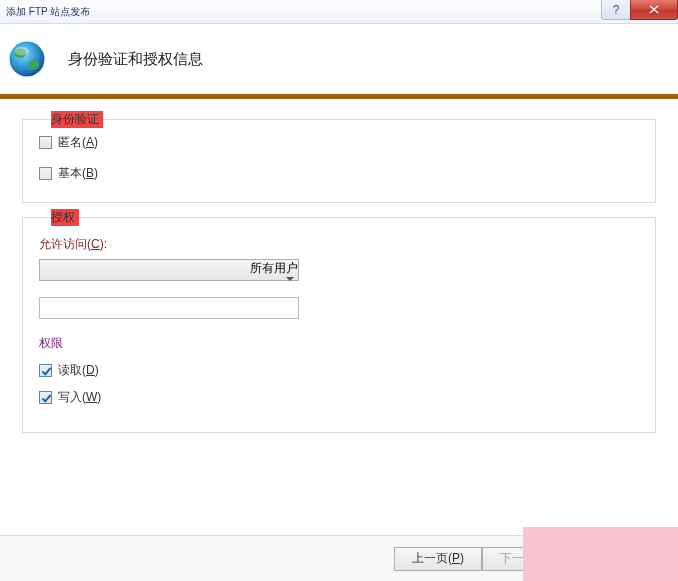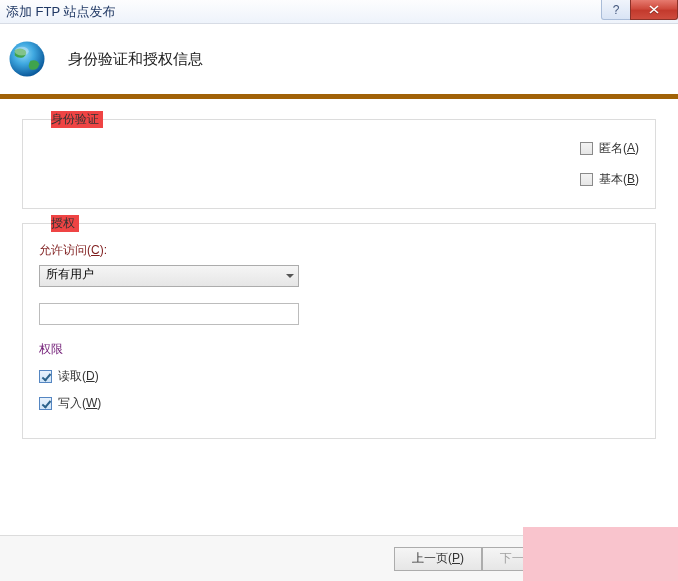--- a/index.html
+++ b/index.html
@@ -23,21 +23,21 @@
       background: linear-gradient(to bottom, #fdfdfe, #eef3fb);
       border-bottom: 1px solid #d7dce5;
       display: flex;
       align-items: center;
       padding-left: 6px;
       position: relative;
     }
     
     .title-text {
       color: #203864;
-      font-size: 13px;
+      font-size: 10px;
       text-align: center;
     }
     
     .title-buttons {
       position: absolute;
       right: 0;
       top: 0;
       display: flex;
       height: 20px;
     }
@@ -116,23 +116,21 @@
       background: #ef4444;
       padding: 0 4px 0 0;
       color: #333;
       font-size: 12px;
       margin-left: 29px;
     }
     
     .checkbox-row {
       display: flex;
       align-items: center;
-      margin-top: 6px;
       margin-bottom: 14px;
-      justify-content: flex-end;
     }
     
     .checkbox-row:last-child {
       margin-bottom: 2px;
     }
     
     .checkbox {
       width: 13px;
       height: 13px;
       border: 1px solid #8a8a8a;
@@ -170,25 +168,26 @@
       margin-bottom: 6px;
       display: block;
     }
     
     .dropdown {
       width: 260px;
       height: 22px;
       border: 1px solid #acacac;
       background: linear-gradient(to bottom, #f5f5f5, #e6e6e6);
       display: flex;
-      align-items: flex-start;
+      align-items: flex-end;
       padding-left: 6px;
       position: relative;
       cursor: pointer;
       margin-bottom: 16px;
+      flex-direction: column;
     }
     
     .dropdown-text {
       flex: 1;
     }
     
     .dropdown-arrow {
       width: 17px;
       height: 100%;
       display: flex;

